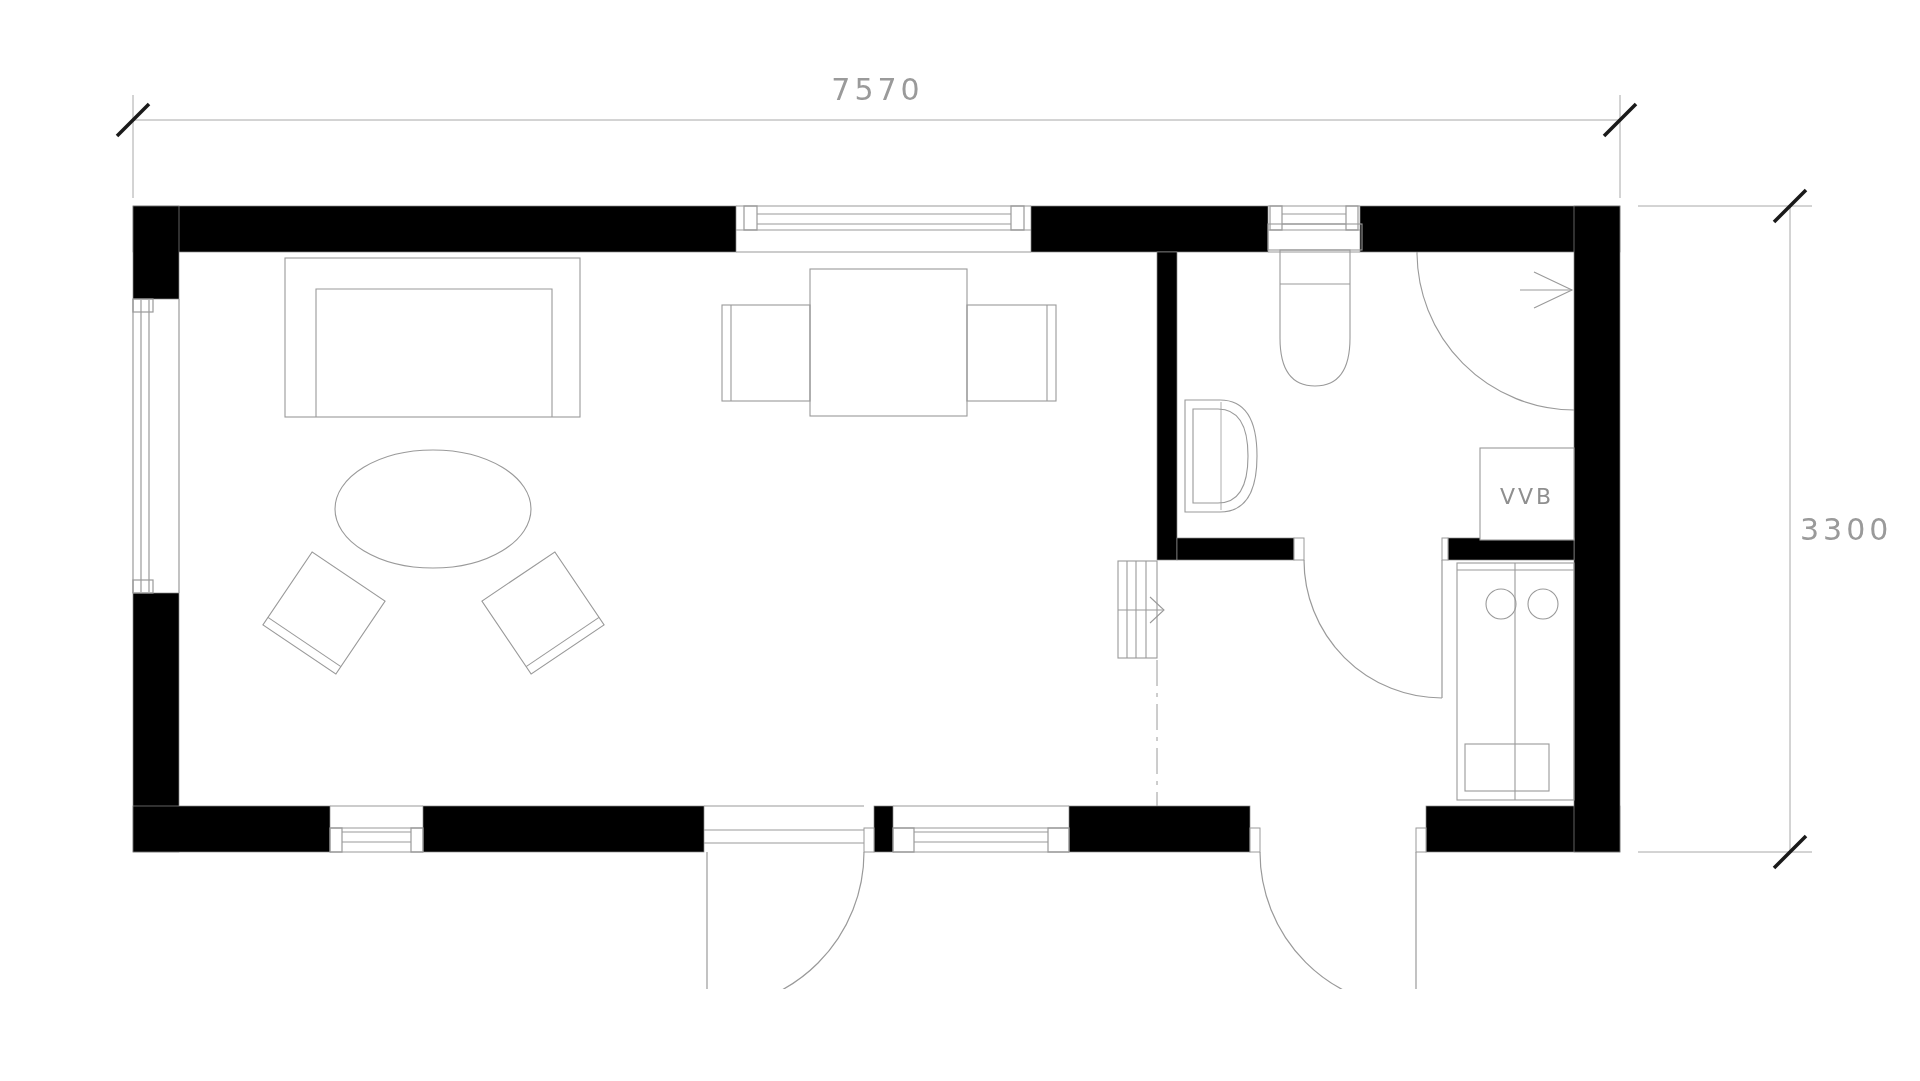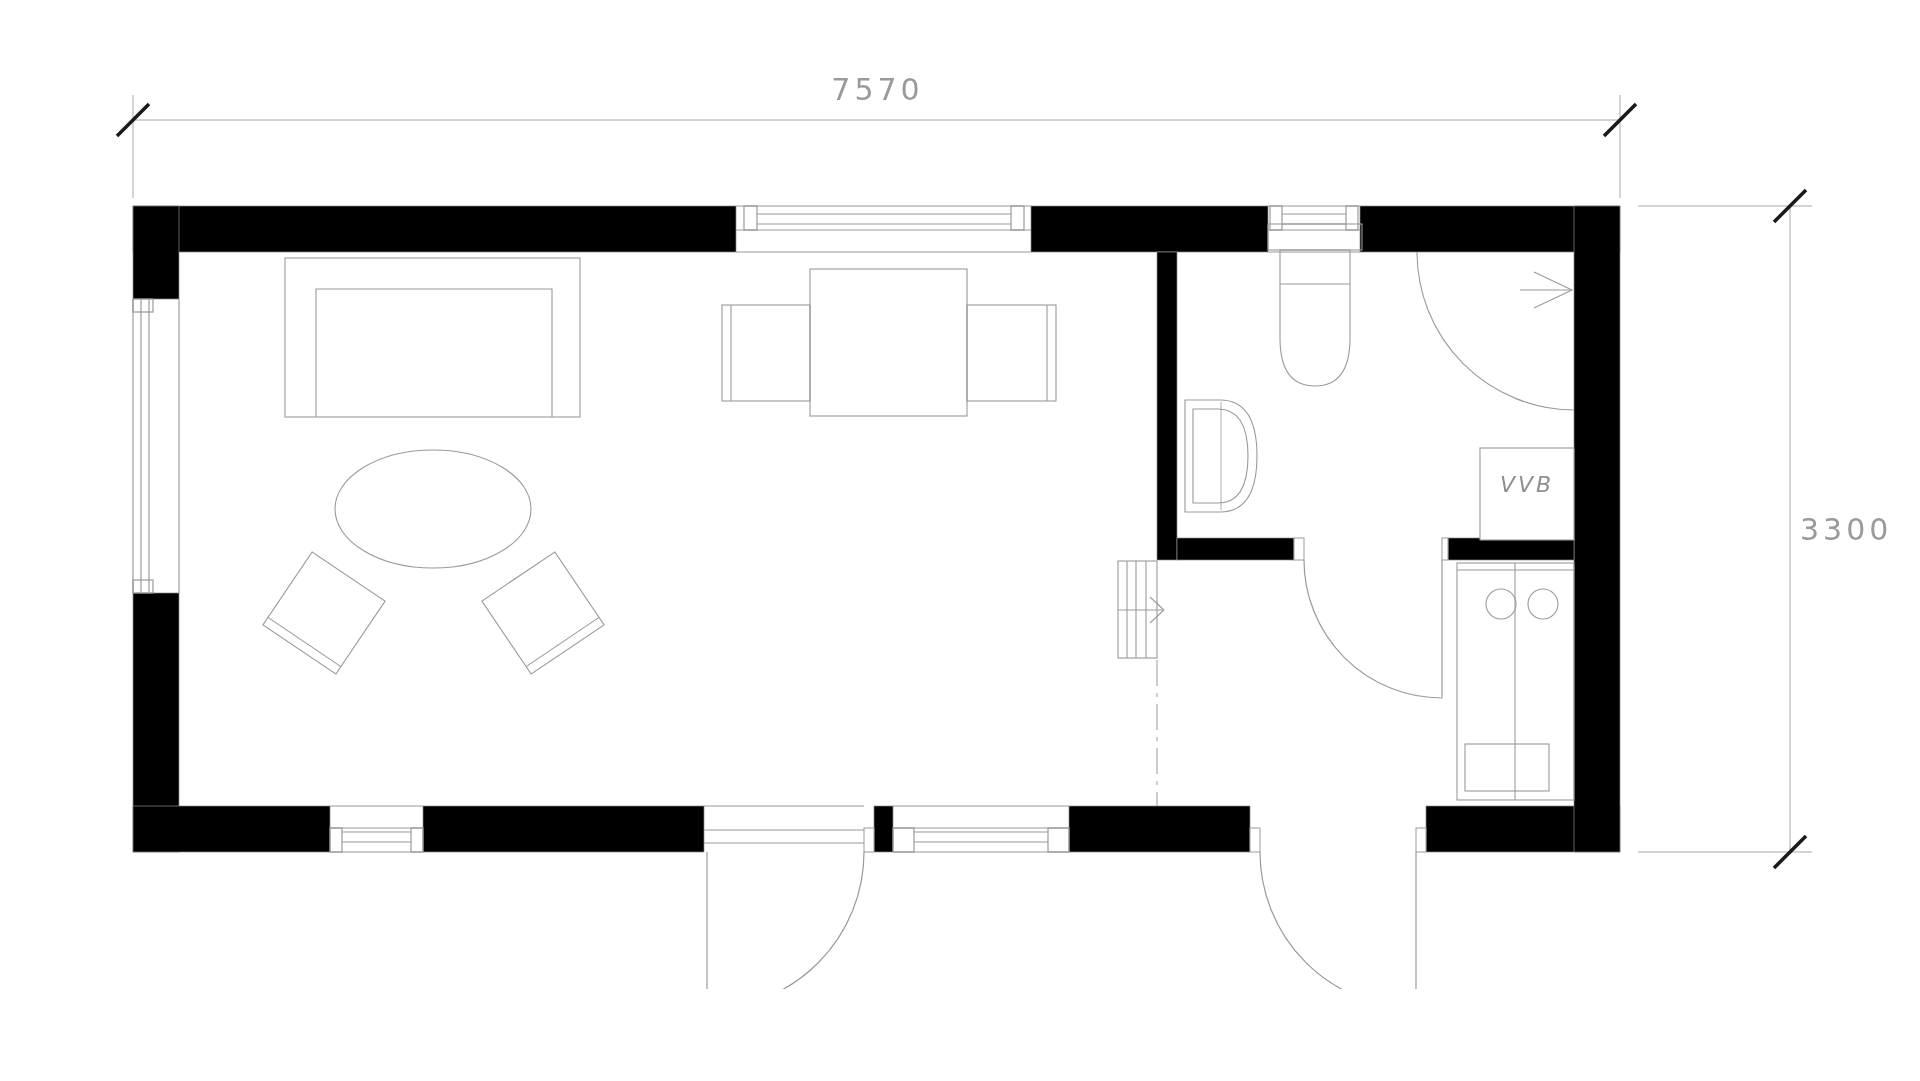--- a/index.html
+++ b/index.html
@@ -205,15 +205,15 @@
     <line x1="1638" y1="852" x2="1812" y2="852"></line>
     <line x1="1774" y1="222" x2="1806" y2="190" stroke="#1a1a1a" stroke-width="3.5"></line>
     <line x1="1774" y1="868" x2="1806" y2="836" stroke="#1a1a1a" stroke-width="3.5"></line>
   </g>
 </svg>
 
 <div class="dim-text center" style="left:795px;top:72px;width:165px;">7570</div>
 
 <div class="dim-text" style="left:1800px;top:512px;width:140px;">3300</div>
 
-<div class="vvb-text" style="left:1480px;top:472px;width:94px;font-style:italic;">VVB</div>
+<div class="vvb-text" style="left:1480px;top:484px;width:94px;">VVB</div>
 
 </div>
 
 </body></html>

